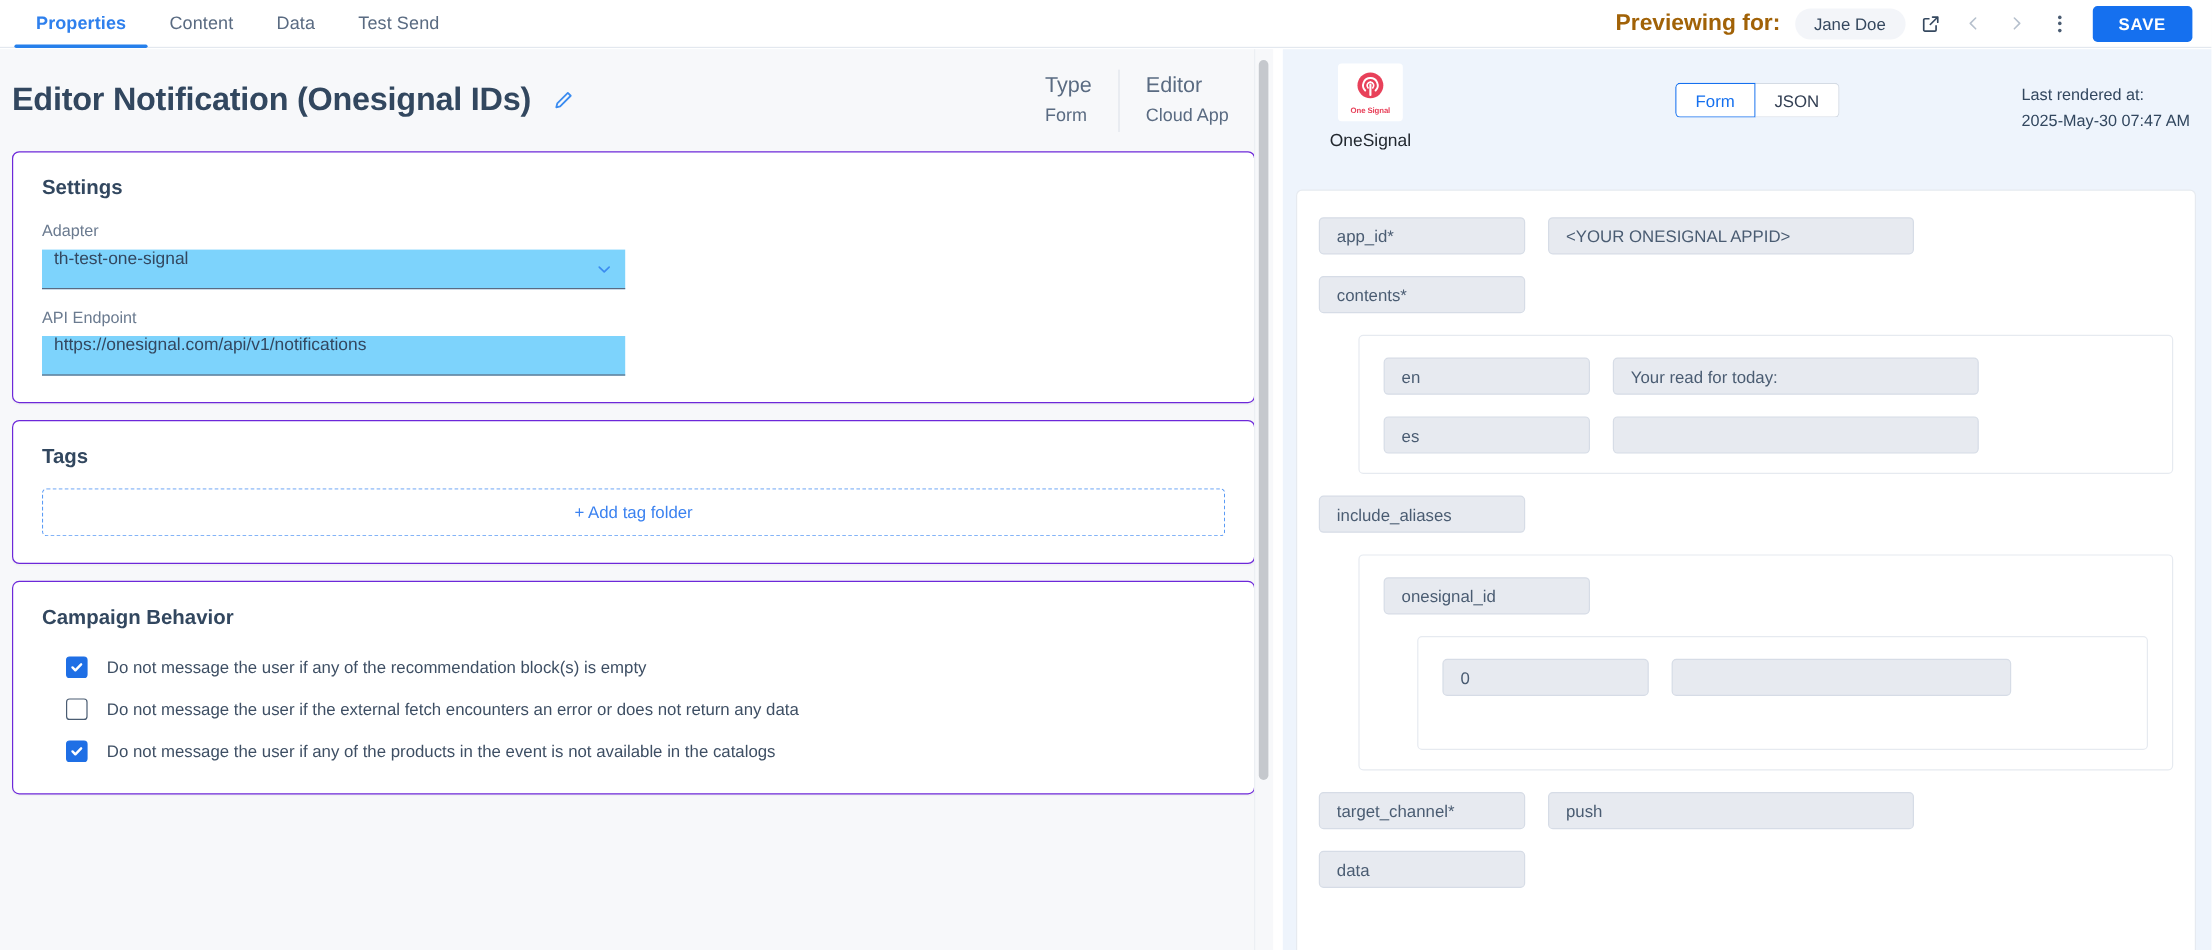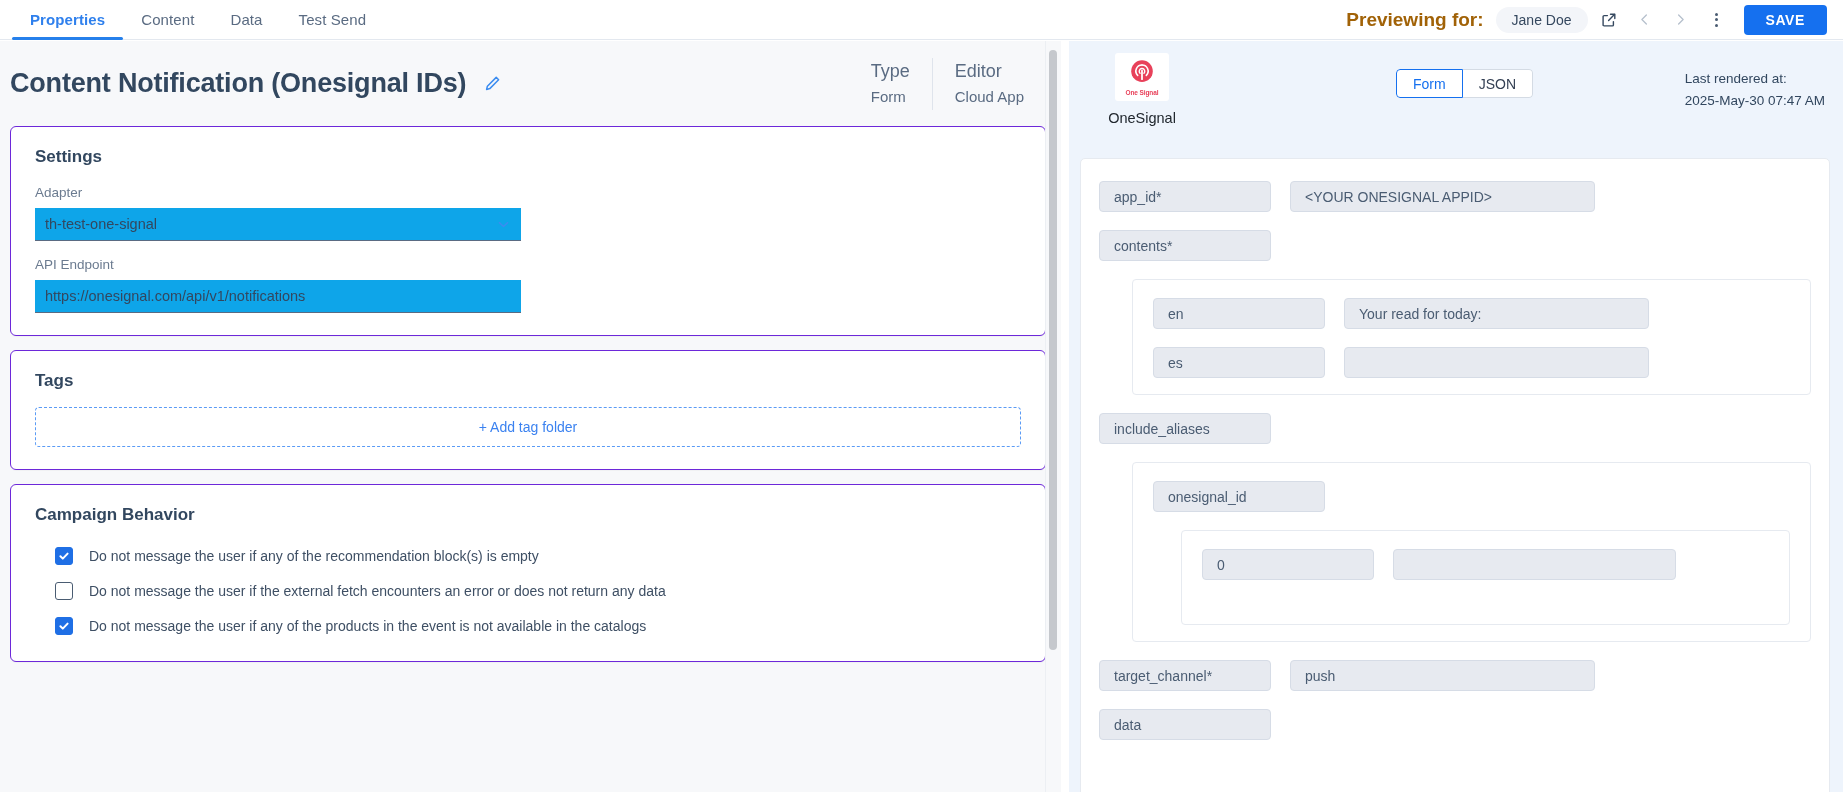--- a/index.html
+++ b/index.html
@@ -72,22 +72,22 @@
   .card {
     background: #fff; border: 1px solid #6d28d9; border-radius: 6px;
     margin: 0 14px 14px 10px; box-shadow: 0 1px 1px rgba(16,24,40,.03);
   }
   .card-title { font-size: 17px; font-weight: 700; color: #32475f; padding: 20px 24px 0 24px; }
 
   .settings-body { padding: 18px 24px 22px 24px; }
   .field { margin-bottom: 16px; max-width: 486px; }
   .field-label { font-size: 13.5px; color: #6b7b90; margin-bottom: 8px; }
   .field-input {
-    position: relative; background: #0ea5e9; border-bottom: 1px solid #5a6b82;
-    height: 33px; display: flex; align-items: center; padding: 0 10px;
+    position: relative; background: #7dd3fc; border-bottom: 1px solid #5a6b82;
+    height: 33px; display: flex; align-items: flex-start; padding: 0 10px;
     font-size: 14.5px; color: #33475f;
   }
   .chev { position: absolute; right: 10px; top: 9px; color: #3b8cf0; }
 
   .tags-body { padding: 16px 24px 22px 24px; }
   .add-tag {
     border: 1.6px dashed #5b9bf5; border-radius: 4px; height: 40px;
     display: flex; align-items: center; justify-content: center;
     color: #3b82f0; font-size: 14px; cursor: pointer; background: #fff;
   }
@@ -215,21 +215,21 @@
             <i></i>
           </span>
       </div>
       <button class="save-btn">SAVE</button>
     </div>
   </div>
 
   <div class="left">
 
     <div class="page-head">
-      <div class="page-title">Content Notification (Onesignal IDs)</div>
+      <div class="page-title">Editor Notification (Onesignal IDs)</div>
       <div class="pencil">
         <svg width="17" height="17" viewBox="0 0 17 17" fill="none" stroke="#3b8cf0" stroke-width="1.5" stroke-linecap="round" stroke-linejoin="round">
           <path d="M12.2 2.4 14.6 4.8 5.8 13.6 2.6 14.4 3.4 11.2z"></path>
         </svg>
       </div>
 
       <div class="meta">
         <div class="meta-col">
           <div class="meta-k">Type</div>
           <div class="meta-v">Form</div>

